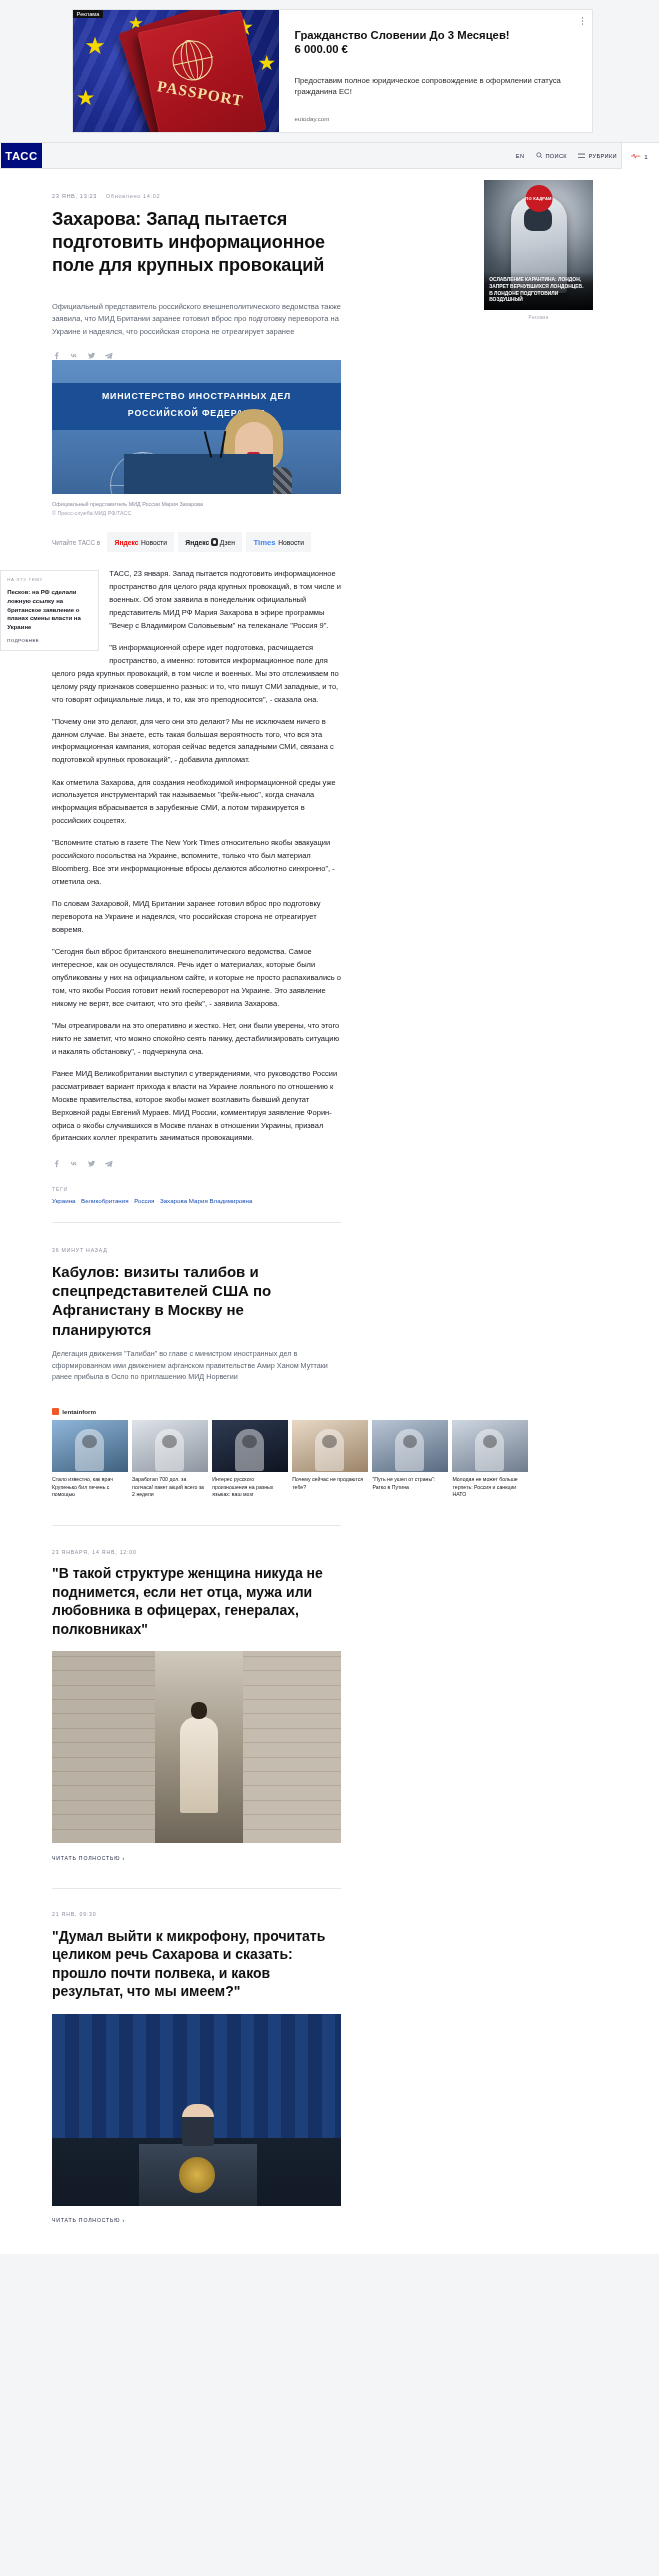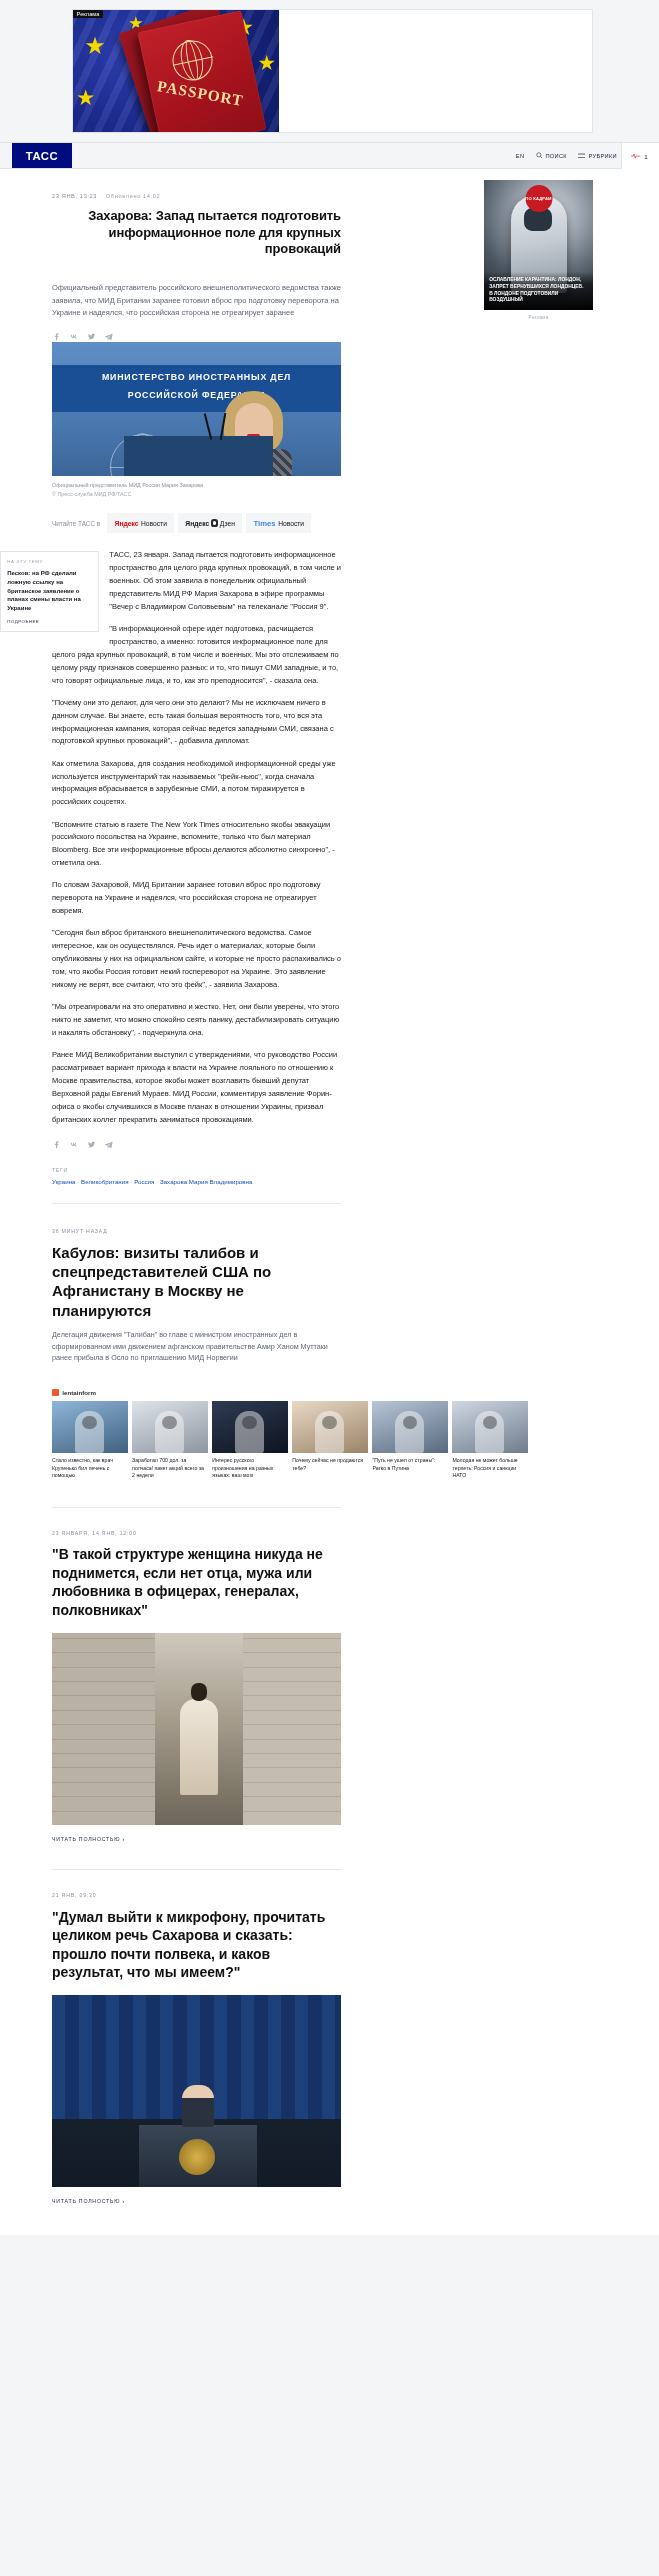--- a/index.html
+++ b/index.html
@@ -79,21 +79,21 @@
   .topad-kebab { position:absolute; right:8.2px; top:7.2px; width:2.1px; }
   .topad-kebab i { display:block; width:1.5px; height:1.5px; border-radius:50%; background:#9a9a9a; margin-bottom:1.5px; }
 
   
   .header {
     width:659px; height:27px; background:#f4f5f7;
     border-top:0.5px solid #e1e2e6; border-bottom:0.5px solid #e1e2e6;
     display:flex; align-items:stretch; position:relative;
   }
   .logo {
-    width:60px; background:#000b7d; margin-left:12px;
+    width:41px; background:#000b7d; margin-left:1px;
     display:flex; align-items:center; justify-content:center;
   }
   .logo-text { color:#fff; font-weight:700; font-size:11.3px; letter-spacing:0.5px; font-family:"Liberation Sans", sans-serif; }
   .hdr-nav { margin-left:auto; display:flex; align-items:center; gap:11.3px; padding-right:4.1px; }
   .hdr-item { display:flex; align-items:center; gap:3.1px; font-size:5.7px; color:#1b2340; letter-spacing:0.3px; text-transform:uppercase; cursor:pointer; }
   .hdr-item svg { display:block; }
   .pulse-box {
     background:#fff; height:27px; display:flex; align-items:center; gap:3.6px;
     padding:0 11.3px 0 9.3px; font-size:6.2px; color:#1b2340;
     border-left:0.5px solid #e1e2e6;
@@ -133,21 +133,21 @@
   .rail-caption {
     position:absolute; left:0; right:0; bottom:0; padding:5.2px 5.2px 6.2px;
     background:linear-gradient(to top, rgba(0,0,0,.92), rgba(0,0,0,.55) 70%, rgba(0,0,0,0));
     color:#fff; font-size:4.9px; line-height:1.38; font-weight:700; text-transform:uppercase;
   }
   .rail-note { margin-top:5.2px; font-size:4.6px; color:#a9adb8; text-align:center; letter-spacing:0.2px; }
 
   
   .art-meta { font-size:5.7px; color:#8a8f9e; letter-spacing:0.6px; padding-top:24px; font-family:"Liberation Sans", sans-serif; }
   .art-meta .upd { color:#9aa0ad; }
-  h1.art-title { font-size:13px; line-height:1.26; font-weight:700; letter-spacing:-0.1px; margin-top:9.3px; color:#111;text-align:right; }
+  h1.art-title { font-size:18px; line-height:1.26; font-weight:700; letter-spacing:-0.1px; margin-top:9.3px; color:#111; }
   .art-lead { margin-top:25px; font-size:7.5px; line-height:1.62; color:#5d6472; }
   .share-row { display:flex; gap:8.2px; margin-top:13.4px; align-items:center; }
   .share-btn { width:9.3px; height:9.3px; color:#aab0bb; cursor:pointer; }
 
   
   .art-photo { margin-top:0; width:289px; height:134px; position:relative; overflow:hidden;
     background:linear-gradient(180deg,#5f8fc4 0%,#4b7ab2 55%,#3c6699 100%);text-decoration:underline; }
   .mfa-banner { position:absolute; left:0; right:0; top:23px; height:47px; background:#1a4f96; }
   .mfa-banner .l1 { position:absolute; left:0; right:0; top:7.2px; text-align:center; color:#fff;
     font-size:8.8px; font-weight:700; letter-spacing:0.8px; font-family:"Liberation Sans", sans-serif; }
@@ -273,20 +273,31 @@
         <span class="star s5">★</span>
         <span class="star s6">★</span>
         <div class="passport2"></div>
         <div class="passport">
           <div class="globe">
               <i class="lat"></i>
             </div>
           <div class="pass-word">PASSPORT</div>
         </div>
         <div class="rek-badge">Реклама</div>
+      </div>
+      <div class="topad-txt">
+        <div class="topad-kebab">
+            <i></i>
+            <i></i>
+            <i></i>
+          </div>
+        <div class="topad-title">Гражданство Словении До 3 Месяцев!</div>
+        <div class="topad-price">6 000.00 €</div>
+        <div class="topad-desc">Предоставим полное юридическое сопровождение в оформлении статуса гражданина ЕС!</div>
+        <div class="topad-domain">eutoday.com</div>
       </div>
     </div>
   </div>
 
   <div class="header">
     <a class="logo">
       <span class="logo-text">ТАСС</span>
     </a>
     <div class="hdr-nav">
       <div class="hdr-item">

